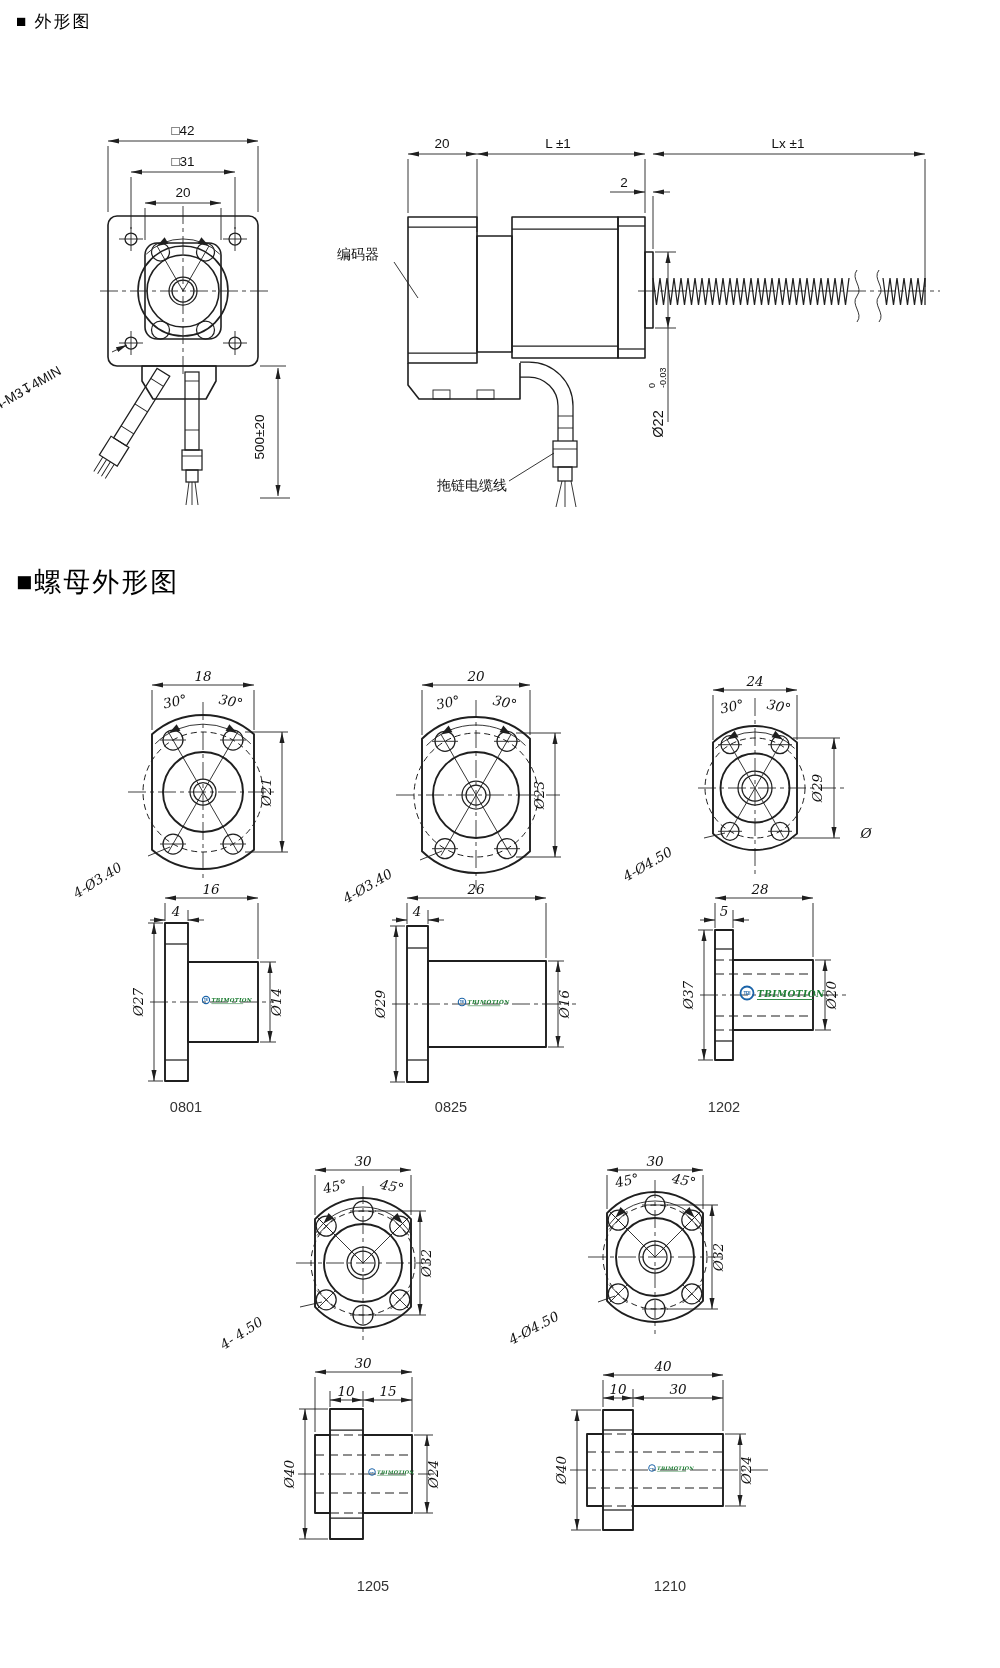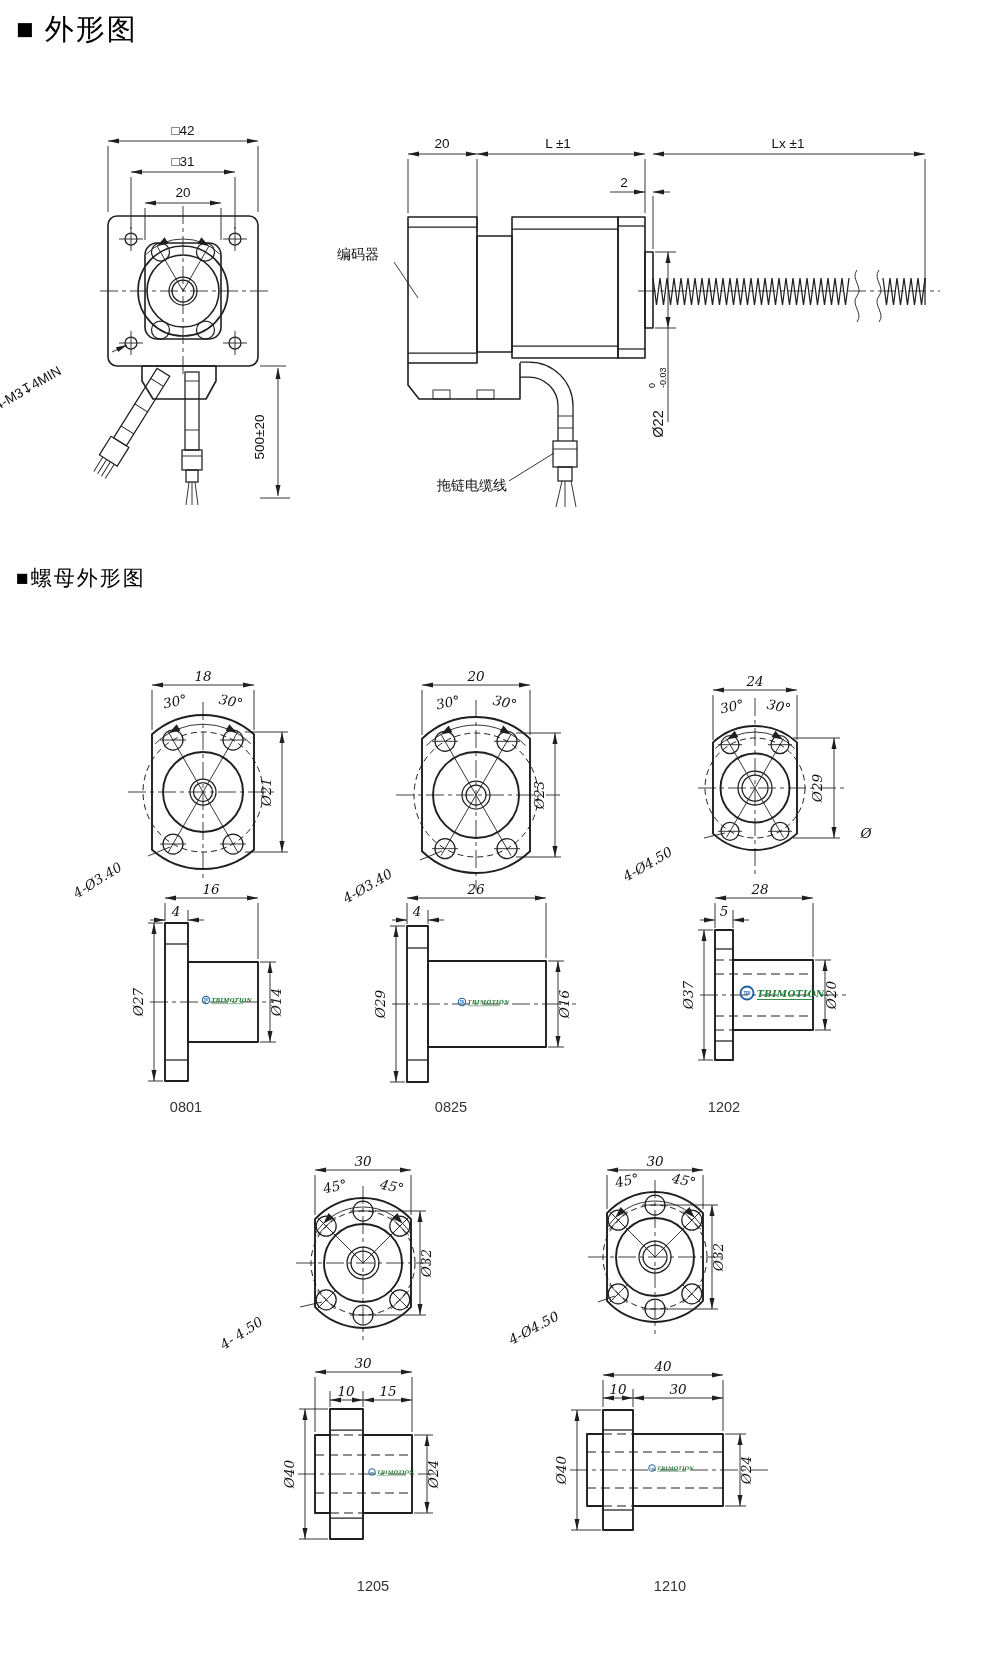--- a/index.html
+++ b/index.html
@@ -1,19 +1,19 @@
 <!DOCTYPE html>
 <html><head>
 <meta charset="utf-8">
 <style>
   html,body{margin:0;padding:0;background:#fff;}
   body{width:1000px;height:1668px;position:relative;font-family:"Liberation Sans",sans-serif;}
   .title{position:absolute;font-family:"Liberation Serif",serif;color:#000;letter-spacing:2px;}
-  #t1{left:16px;top:10px;font-size:29px;}
-  #t2{left:16px;top:564px;font-size:21px;}
+  #t1{left:16px;top:10px;font-size:17px;}
+  #t2{left:16px;top:564px;font-size:27px;}
   svg{position:absolute;left:0;top:0;}
   .ol{fill:none;stroke:#1f1f1f;stroke-width:1.6;stroke-linejoin:round;}
   .ol2{fill:none;stroke:#1f1f1f;stroke-width:1.9;stroke-linejoin:round;}
   .med{fill:none;stroke:#1f1f1f;stroke-width:1.25;}
   .thin{fill:none;stroke:#1f1f1f;stroke-width:0.9;}
   .cl{fill:none;stroke:#1f1f1f;stroke-width:0.85;stroke-dasharray:18 4 4 4;}
   .dash{fill:none;stroke:#1f1f1f;stroke-width:1;stroke-dasharray:6 4;}
   .hid{fill:none;stroke:#1f1f1f;stroke-width:1.05;stroke-dasharray:9 5;}
   .ah{fill:#1f1f1f;stroke:none;}
   text{fill:#111;}

